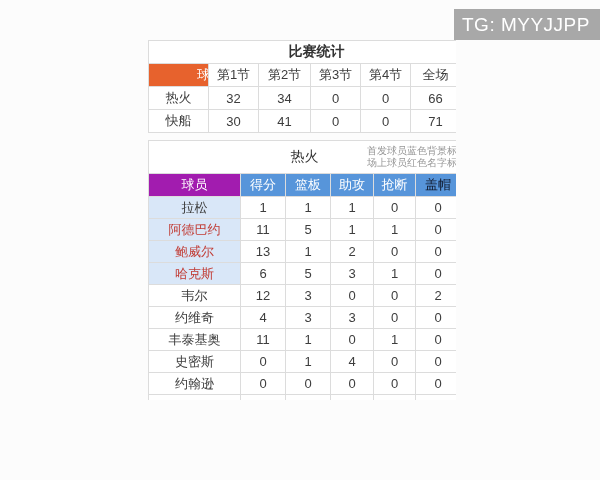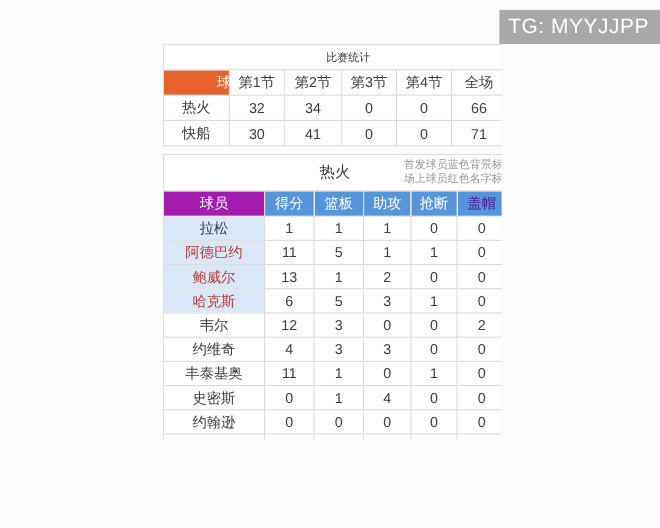--- a/index.html
+++ b/index.html
@@ -37,21 +37,21 @@
     vertical-align: middle;
     padding: 0;
     border-right: 1px solid #dcdcdc;
     border-bottom: 1px solid #dcdcdc;
     overflow: hidden;
     white-space: nowrap;
   }
   table.quarter-table { border-left: 1px solid #dcdcdc; border-top: 1px solid #dcdcdc; }
   table.player-table  { border-left: 1px solid #dcdcdc; border-top: 1px solid #dcdcdc; margin-top: 7px; }
 
-  .qt-title-cell { height: 22px; font-size: 10px; font-weight: 400; color: #333; padding-left: 24px; }
+  .qt-title-cell { height: 22px; font-size: 14px; font-weight: 700; color: #333; padding-left: 24px; }
   .qt-row td { height: 22px; }
   .orange-cell {
     color: #fff;
     font-weight: 500;
     padding-left: 48px;
   }
   .pt-title-cell { height: 32px; position: relative; font-size: 14px; font-weight: 500; color: #333; }
   .pt-note {
     position: absolute;
     right: 3px;
@@ -160,21 +160,21 @@
               <span>场上球员红色名字标</span>
             </span>
           </td>
         </tr>
         <tr class="pt-header" id="pt-header-row">
             <td style="background: #a21caf; color: rgb(255, 255, 255); font-weight: 500;">球员</td>
             <td style="background: rgb(87, 149, 218); color: rgb(255, 255, 255); font-weight: 500;">得分</td>
             <td style="background: rgb(87, 149, 218); color: rgb(255, 255, 255); font-weight: 500;">篮板</td>
             <td style="background: rgb(87, 149, 218); color: rgb(255, 255, 255); font-weight: 500;">助攻</td>
             <td style="background: rgb(87, 149, 218); color: rgb(255, 255, 255); font-weight: 500;">抢断</td>
-            <td style="background: rgb(87, 149, 218); color: #4c1d95; font-weight: 500;">盖帽</td>
+            <td style="background: rgb(87, 149, 218); color: #0f172a; font-weight: 500;">盖帽</td>
           </tr>
 
         <tr class="pt-row">
             <td class="name-cell" style="background: rgb(217, 231, 248);">拉松</td>
             <td>1</td>
             <td>1</td>
             <td>1</td>
             <td>0</td>
             <td>0</td>
           </tr>

